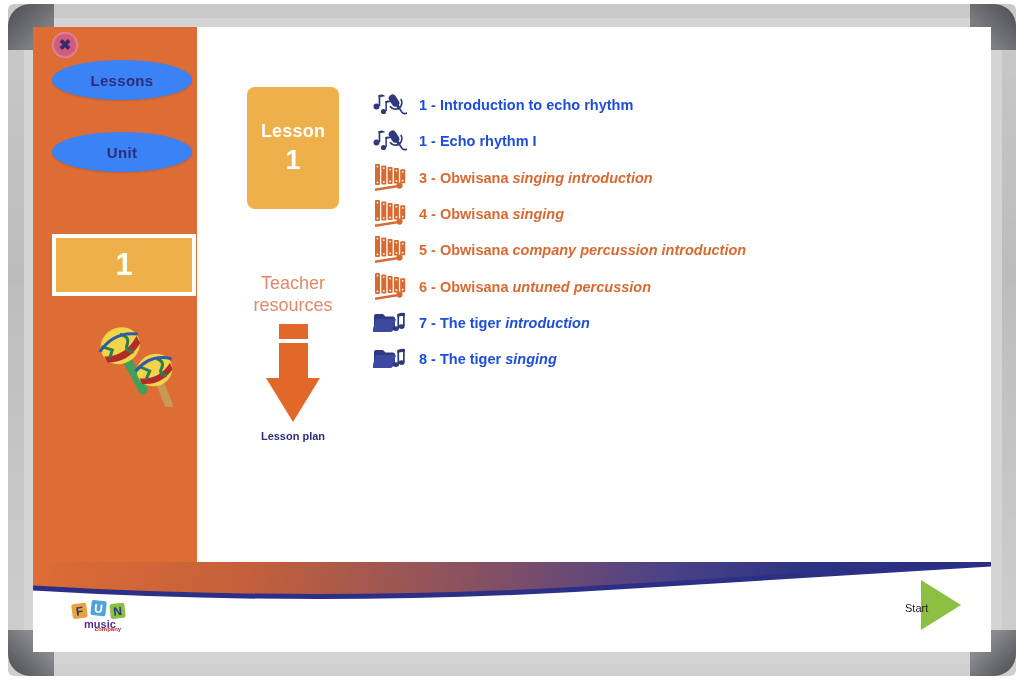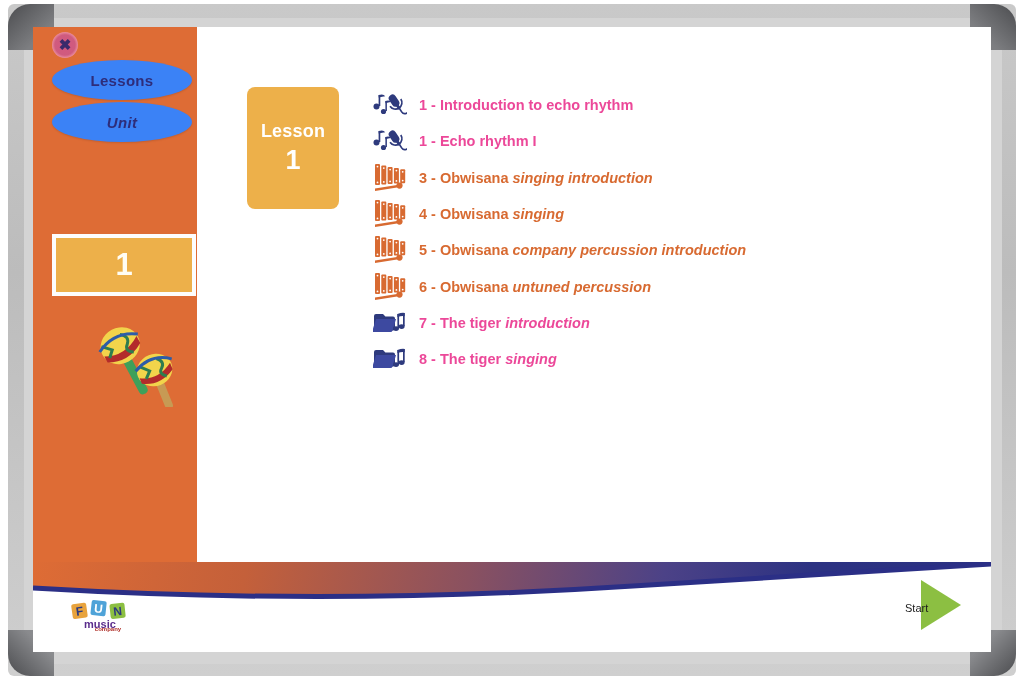--- a/index.html
+++ b/index.html
@@ -32,21 +32,21 @@
   .close-btn{position:absolute;left:19px;top:5px;width:26px;height:26px;border-radius:50%;
              background:radial-gradient(circle at 50% 50%,#d4577f 0%,#cf5b7f 55%,#e98a9e 70%,#dd7e70 100%);
              display:flex;align-items:center;justify-content:center;cursor:pointer;}
   .close-btn .x{color:#3b2a6b;font-size:15px;font-weight:bold;line-height:1;
                 transform:translateY(-1px);}
 
   .pill{position:absolute;left:19px;width:140px;height:40px;background:#3b82f6;
         border-radius:70px/20px;display:flex;align-items:center;justify-content:center;
         cursor:pointer;box-shadow:0 1px 2px rgba(0,0,0,.12);}
   .pill span{color:#2e2d7a;font-size:15px;font-weight:bold;letter-spacing:.3px;}
-  .pill.p1{top:33px;} .pill.p2{top:75px;font-style:italic;} .pill.p3{top:148px;}
+  .pill.p1{top:33px;} .pill.p2{top:105px;} .pill.p3{top:148px;}
 
   .numbox{position:absolute;left:19px;top:207px;width:136px;height:54px;
           background:#EDB04A;border:4px solid #fdfdfd;display:flex;align-items:center;
           justify-content:center;cursor:pointer;}
   .numbox span{color:#fffdf4;font-size:31px;font-weight:bold;}
 
   .maracas{position:absolute;left:55px;top:290px;width:100px;height:90px;}
 
   
   .lesson-card{position:absolute;left:214px;top:60px;width:92px;height:122px;
@@ -64,21 +64,21 @@
   .arrow-head{position:absolute;left:16px;top:54px;width:0;height:0;
               border-left:27px solid transparent;border-right:27px solid transparent;
               border-top:44px solid #E2682A;}
   .lesson-plan{margin-top:8px;color:#2e2d7a;font-size:11px;font-weight:bold;}
 
   
   #list{position:absolute;left:340px;top:60px;width:600px;}
   .row{display:flex;align-items:center;height:36.3px;cursor:pointer;}
   .row .ico{width:46px;flex:0 0 46px;display:flex;align-items:center;justify-content:flex-start;}
   .row .lbl{font-size:14.5px;font-weight:bold;white-space:nowrap;}
-  .row.blue .lbl{color:#ec4899;}
+  .row.blue .lbl{color:#1d4ed8;}
   .row.orange .lbl{color:#D86A31;text-align:right;}
   .row .lbl i{font-style:italic;}
 
   
   #band{position:absolute;left:0;bottom:0;width:958px;height:90px;}
   .band-fill{position:absolute;left:0;bottom:0;width:958px;height:90px;
              background:linear-gradient(100deg,#DE6C35 0%,#C4603A 22%,#8A5160 45%,#4C4287 65%,#2C3282 80%,#2B3182 100%);}
   .band-line{position:absolute;left:0;bottom:0;width:958px;height:90px;}
   .logo{position:absolute;left:22px;bottom:14px;width:96px;height:42px;
         background:#ffffff;border-radius:50px/21px;display:flex;align-items:center;
@@ -140,20 +140,30 @@
           <path d="M50 46 q20 -11 38 2" stroke="#2C5CA8" stroke-width="3" fill="none"></path>
         </g>
       </svg>
     </div>
 
     <div class="lesson-card">
       <div class="lw">Lesson</div>
       <div class="ln">1</div>
     </div>
 
+    <div class="tr-wrap">
+      <div class="tr-title">Teacher</div>
+      <div class="tr-title">resources</div>
+      <div class="arrow-box">
+        <div class="arrow-top"></div>
+        <div class="arrow-stem"></div>
+        <div class="arrow-head"></div>
+      </div>
+      <div class="lesson-plan">Lesson plan</div>
+    </div>
 
     <div id="list">
         <div class="row blue">
           <div class="ico">
             <svg width="34" height="26" viewBox="0 0 34 26">
     <g fill="#2E3A7D">
       <circle cx="3.5" cy="14.5" r="3"></circle>
                 <rect x="5.6" y="3" width="1.7" height="11"></rect>
       <path d="M5.6 3 q5 -1.6 6.6 1.2 q-2.6 0.4 -6.6 1.4 z"></path>
       <circle cx="10.5" cy="19.5" r="2.6"></circle>

